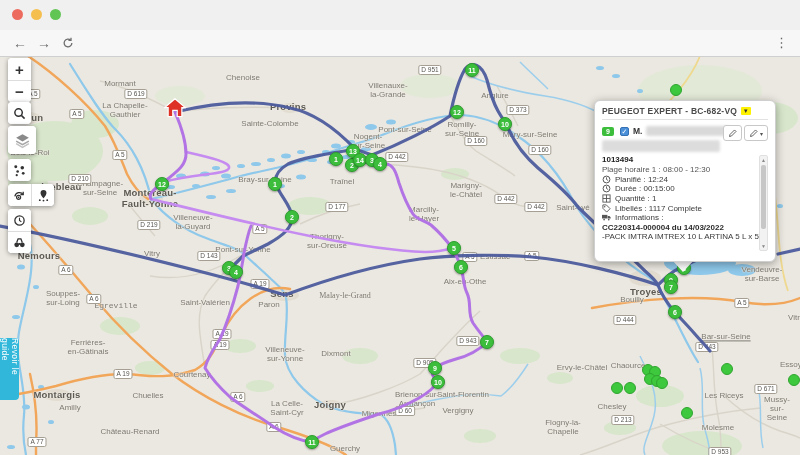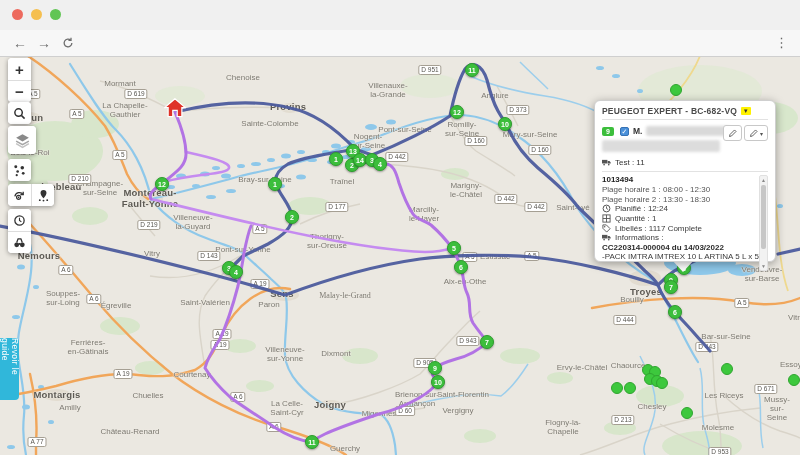--- a/index.html
+++ b/index.html
@@ -258,46 +258,46 @@
 sur-Oreuse</div>
       <div class="mlabel" style="left: 424px; top: 158px;">Marcilly-
 le-Hayer</div>
       <div class="mlabel" style="left: 573px; top: 152px;">Saint-Lyé</div>
       <div class="mlabel" style="left: 495px; top: 201px;">Estissac</div>
       <div class="mlabel" style="left: 465px; top: 226px;">Aix-en-Othe</div>
       <div class="mlabel" style="left: 762px; top: 218px;">Vendeuvre-
 sur-Barse</div>
       <div class="mlabel" style="left: 632px; top: 244px;">Bouilly</div>
       <div class="mlabel city" style="left: 646px; top: 236px;">Troyes</div>
-      <div class="mlabel" style="left: 726px; top: 281px;">Bar-sur-Seine</div>
+      <div class="mlabel" style="left: 726px; top: 281px; text-decoration: underline;">Bar-sur-Seine</div>
       <div class="mlabel" style="left: 796px; top: 262px;">Vitry</div>
       <div class="mlabel" style="left: 793px; top: 309px;">Essoye</div>
       <div class="mlabel" style="left: 724px; top: 340px;">Les Riceys</div>
       <div class="mlabel" style="left: 777px; top: 353px;">Mussy-
 sur-Seine</div>
       <div class="mlabel" style="left: 718px; top: 372px;">Molesme</div>
-      <div class="mlabel" style="left: 652px; top: 351px;">Chesley</div>
+      <div class="mlabel" style="left: 612px; top: 351px;">Chesley</div>
       <div class="mlabel" style="left: 628px; top: 310px;">Chaource</div>
       <div class="mlabel" style="left: 582px; top: 312px;">Ervy-le-Châtel</div>
       <div class="mlabel" style="left: 563px; top: 371px;">Flogny-la-
 Chapelle</div>
       <div class="mlabel" style="left: 463px; top: 339px;">Saint-Florentin</div>
       <div class="mlabel" style="left: 458px; top: 355px;">Vergigny</div>
       <div class="mlabel" style="left: 417px; top: 343px;">Brienon-sur-
 Armançon</div>
       <div class="mlabel" style="left: 379px; top: 358px;">Migennes</div>
       <div class="mlabel city" style="left: 330px; top: 349px;">Joigny</div>
       <div class="mlabel" style="left: 336px; top: 298px;">Dixmont</div>
       <div class="mlabel" style="left: 285px; top: 298px;">Villeneuve-
 sur-Yonne</div>
       <div class="mlabel" style="left: 345px; top: 240px; font-family: Liberation Serif, serif;">Malay-le-Grand</div>
       <div class="mlabel city" style="left: 282px; top: 238px;">Sens</div>
       <div class="mlabel" style="left: 269px; top: 249px;">Paron</div>
       <div class="mlabel" style="left: 205px; top: 247px;">Saint-Valérien</div>
-      <div class="mlabel" style="left: 116px; top: 250px;">Égreville</div>
+      <div class="mlabel" style="left: 116px; top: 250px; font-family: Liberation Mono, monospace;">Égreville</div>
       <div class="mlabel city" style="left: 39px; top: 200px;">Nemours</div>
       <div class="mlabel" style="left: 63px; top: 242px;">Souppes-
 sur-Loing</div>
       <div class="mlabel" style="left: 88px; top: 291px;">Ferrières-
 en-Gâtinais</div>
       <div class="mlabel city" style="left: 57px; top: 339px;">Montargis</div>
       <div class="mlabel" style="left: 70px; top: 352px;">Amilly</div>
       <div class="mlabel" style="left: 192px; top: 319px;">Courtenay</div>
       <div class="mlabel" style="left: 148px; top: 340px;">Chuelles</div>
       <div class="mlabel" style="left: 130px; top: 376px;">Château-Renard</div>
@@ -504,46 +504,40 @@
       </span>
       <span class="pbtn">
         <svg width="9" height="9" viewBox="0 0 12 12">
           <path d="M2 10l.7-2.7 6-6 2 2-6 6z" fill="none" stroke="#555" stroke-width="1.2"></path>
         </svg>
         <span class="dc">▾</span>
       </span>
     </span>
   </div>
   <div class="blur2"></div>
-  <div class="test-row">
-    <svg class="tsvg" width="11" height="8" viewBox="0 0 12 9">
-      <rect x="0" y="1" width="7.2" height="4.8" fill="#555"></rect>
-      <path d="M7.6 2.6h2.4l1.6 1.9v1.4H7.6z" fill="#555"></path>
-      <circle cx="2.8" cy="7.4" r="1.1" fill="#555"></circle>
-        <circle cx="9" cy="7.4" r="1.1" fill="#555"></circle>
-    </svg>
-    <span>Test : 11</span>
-  </div>
   <div class="plist">
     <div class="sid">1013494</div>
     <div id="stop-details">
         <div class="drow">
           <span class="tic">Plage horaire 1 : 08:00 - 12:30</span>
           <span></span>
         </div>
         <div class="drow">
-          <span class="tic">Plage horaire 2 : 13:30 - 18:30</span>
-          <span></span>
+          <svg class="tsvg" viewBox="0 0 10 10">
+            <circle cx="5" cy="5" r="3.8" fill="none" stroke="#555" stroke-width="1.1"></circle>
+            <path d="M5 2.6V5l1.8 1.1" fill="none" stroke="#555" stroke-width="1"></path>
+          </svg>
+          <span>Planifié : 12:24</span>
         </div>
         <div class="drow">
           <svg class="tsvg" viewBox="0 0 10 10">
             <circle cx="5" cy="5" r="3.8" fill="none" stroke="#555" stroke-width="1.1"></circle>
             <path d="M5 2.6V5l1.8 1.1" fill="none" stroke="#555" stroke-width="1"></path>
           </svg>
-          <span>Planifié : 12:24</span>
+          <span>Durée : 00:15:00</span>
         </div>
         <div class="drow">
           <svg class="tsvg" viewBox="0 0 10 10">
             <rect x="1" y="1" width="8" height="8" fill="none" stroke="#555"></rect>
             <path d="M5 1v8M1 5h8" stroke="#555"></path>
           </svg>
           <span>Quantité : 1</span>
         </div>
         <div class="drow">
           <svg class="tsvg" viewBox="0 0 10 10">

